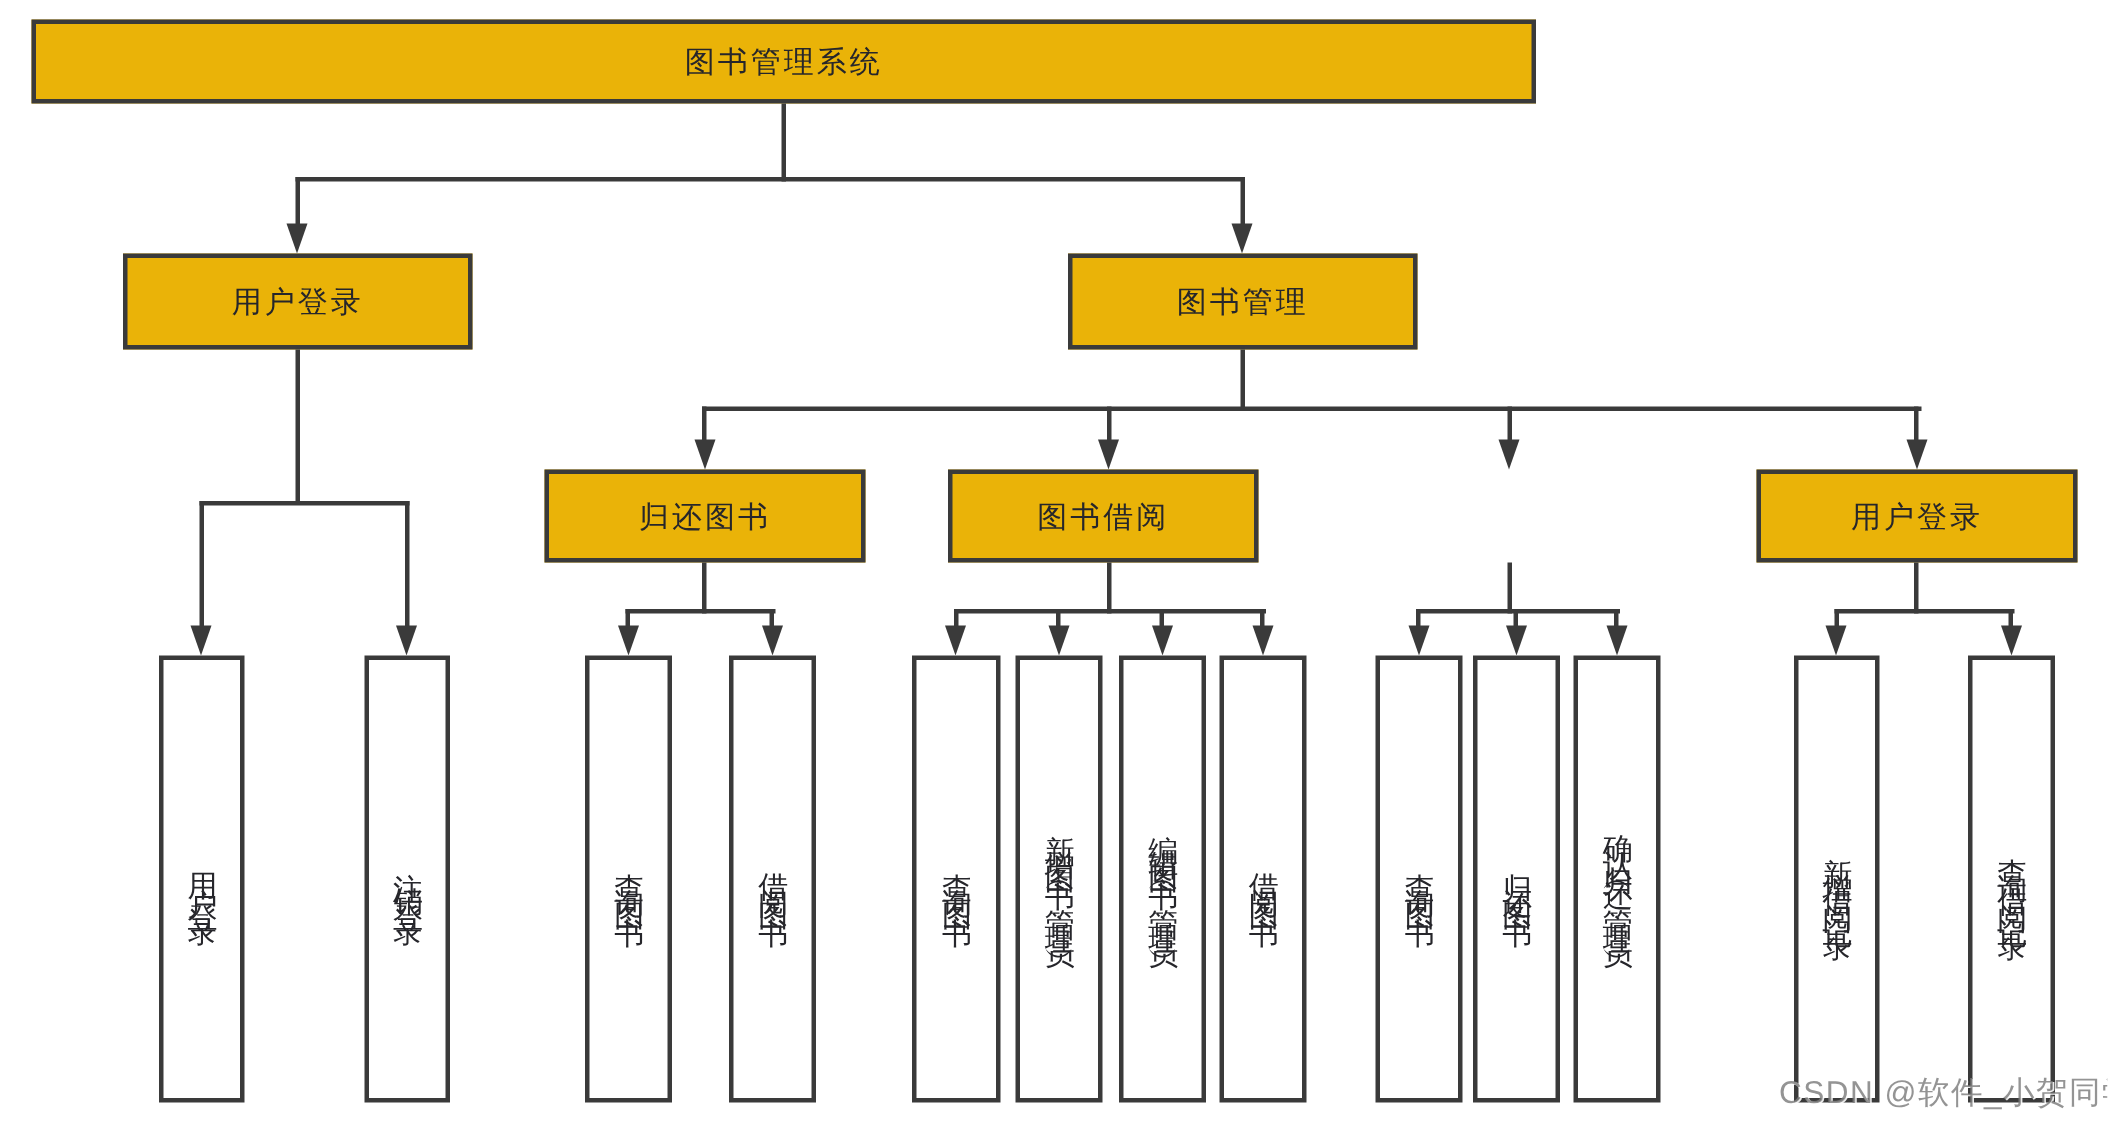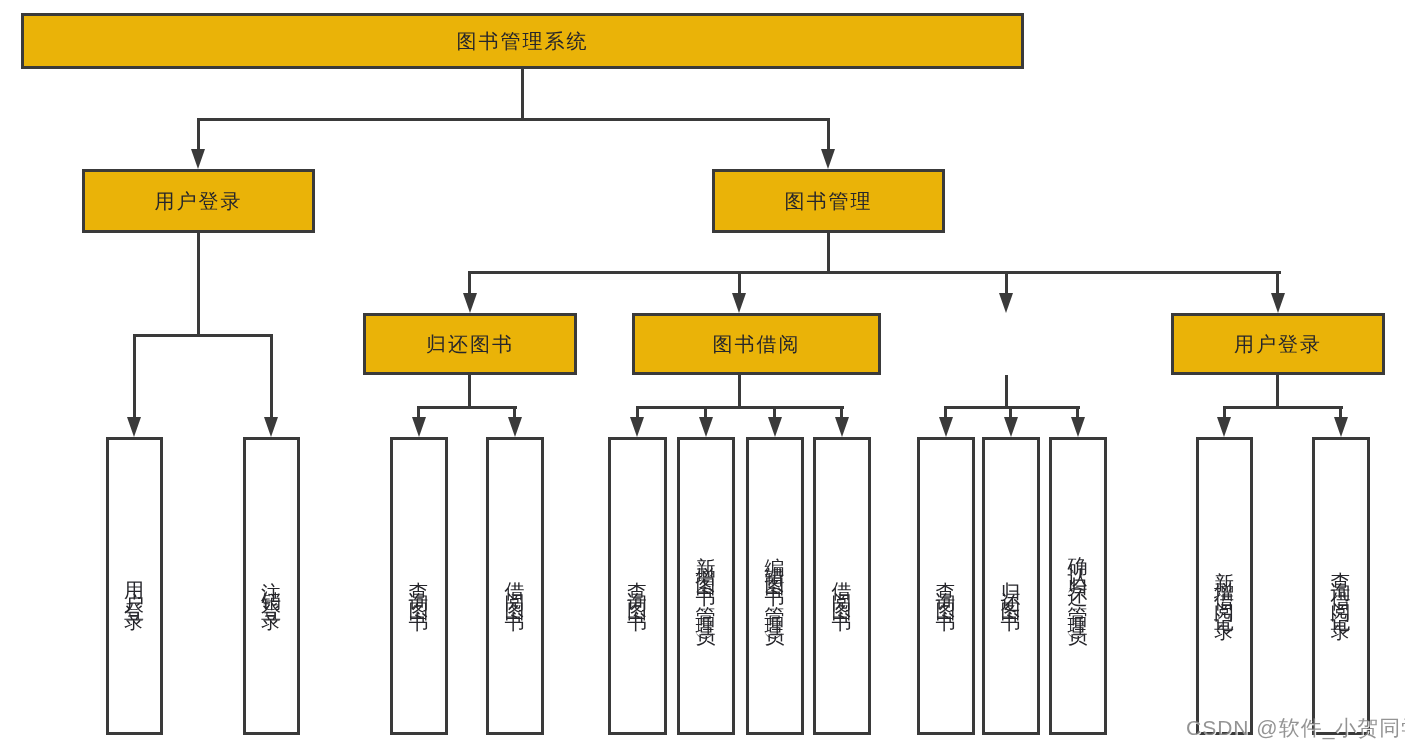--- a/index.html
+++ b/index.html
@@ -56,21 +56,21 @@
   <div class="ln" style="left:1005px;top:271px;width:3px;height:24px;"></div>
   <div class="ln" style="left:1276px;top:271px;width:3px;height:24px;"></div>
   <div class="arr" style="left:463px;top:293px;"></div>
   <div class="arr" style="left:732px;top:293px;"></div>
   <div class="arr" style="left:999px;top:293px;"></div>
   <div class="arr" style="left:1271px;top:293px;"></div>
 
   <div class="hbox" style="left:363px;top:313px;width:214px;height:62px;">
     <span>归还图书</span>
   </div>
-  <div class="hbox" style="left:632px;top:313px;width:249px;height:62px;">
+  <div class="hbox" style="left:632px;top:313px;width:207px;height:62px;">
     <span>图书借阅</span>
   </div>
   <div class="hbox" style="left:1171px;top:313px;width:214px;height:62px;">
     <span>用户登录</span>
   </div>
 
   <div class="ln" style="left:468px;top:375px;width:3px;height:34px;"></div>
   <div class="ln" style="left:417px;top:406px;width:100px;height:3px;"></div>
   <div class="ln" style="left:417px;top:406px;width:3px;height:14px;"></div>
   <div class="ln" style="left:513px;top:406px;width:3px;height:14px;"></div>

